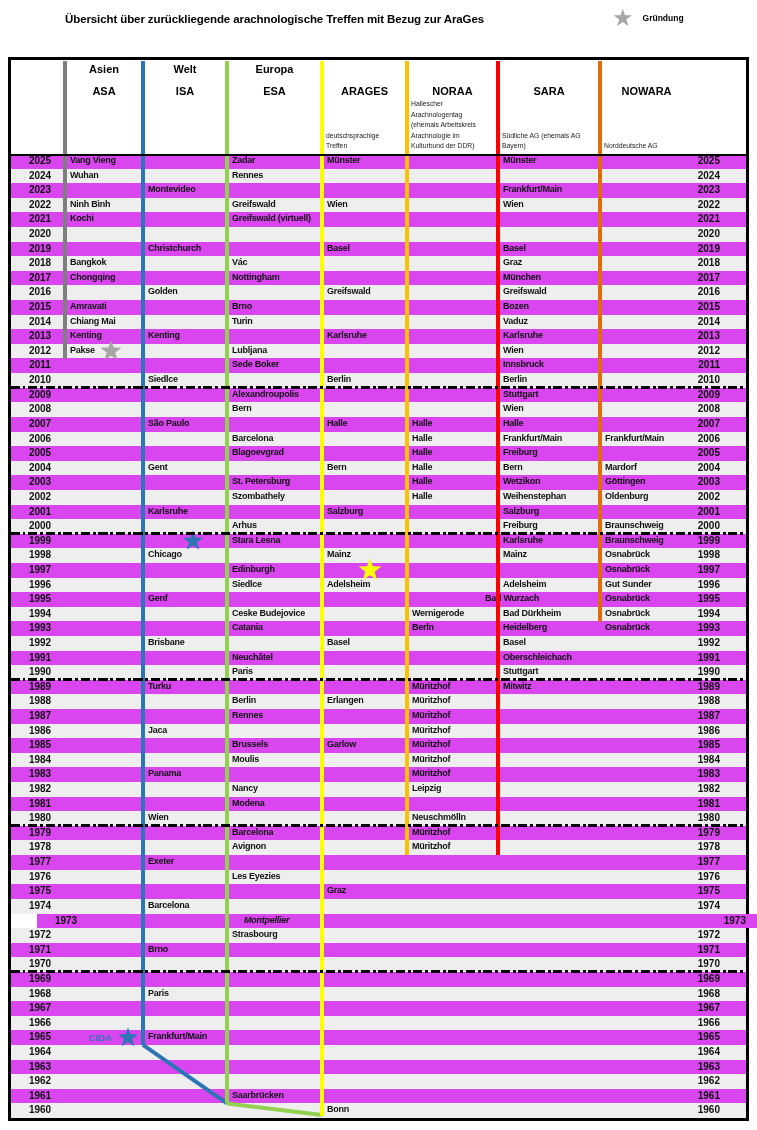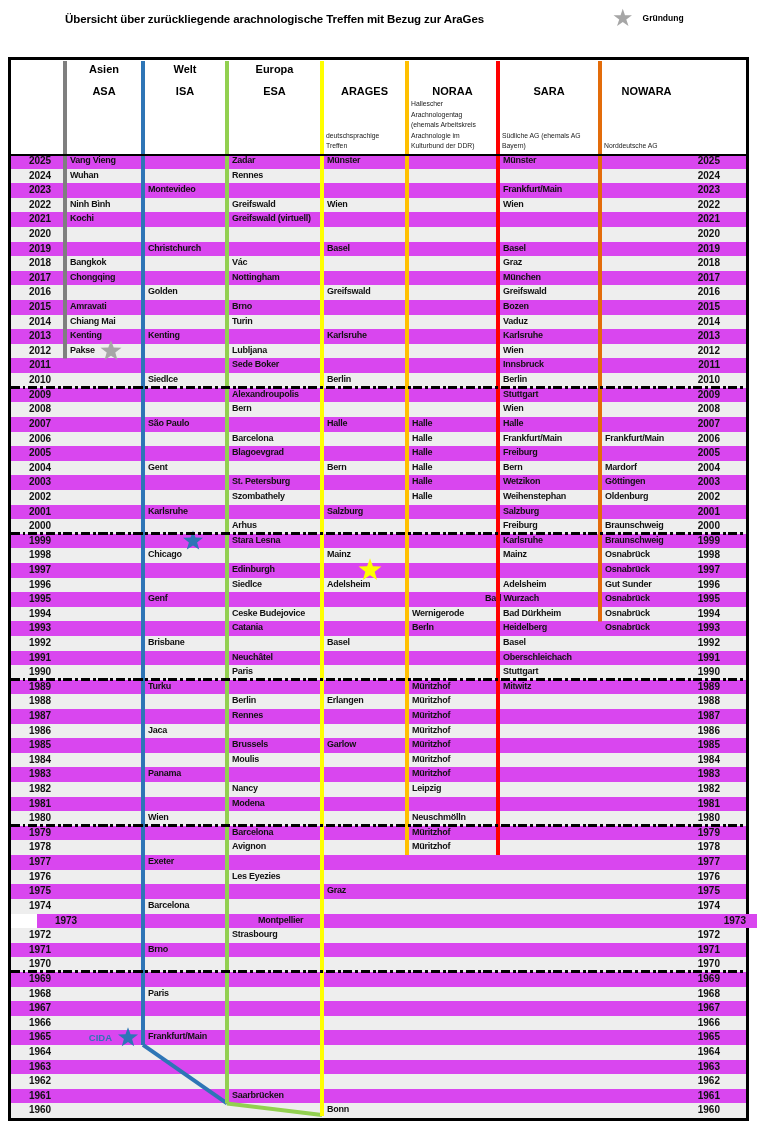--- a/index.html
+++ b/index.html
@@ -406,21 +406,21 @@
         <span class="cell" style="left: 316px;">Graz</span>
         <span class="yr">1975</span>
       </div>
       <div class="row even" style="top: 838.91px; height: 14.61px;">
         <span class="yl">1974</span>
         <span class="cell" style="left: 137px;">Barcelona</span>
         <span class="yr">1974</span>
       </div>
       <div class="row odd" style="top: 853.52px; height: 14.61px; margin-left: 26px;">
         <span class="yl">1973</span>
-        <span class="cell" style="left: 221px;">Montpellier</span>
+        <span class="cell" style="left: 207px; font-style: italic;">Montpellier</span>
         <span class="yr">1973</span>
       </div>
       <div class="row even" style="top: 868.12px; height: 14.61px;">
         <span class="yl">1972</span>
         <span class="cell" style="left: 221px;">Strasbourg</span>
         <span class="yr">1972</span>
       </div>
       <div class="row odd" style="top: 882.73px; height: 14.61px;">
         <span class="yl">1971</span>
         <span class="cell" style="left: 137px;">Brno</span>

